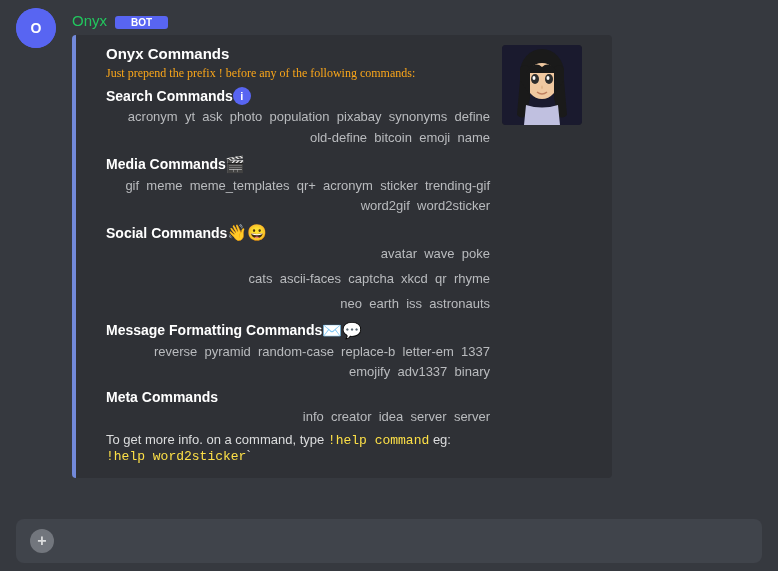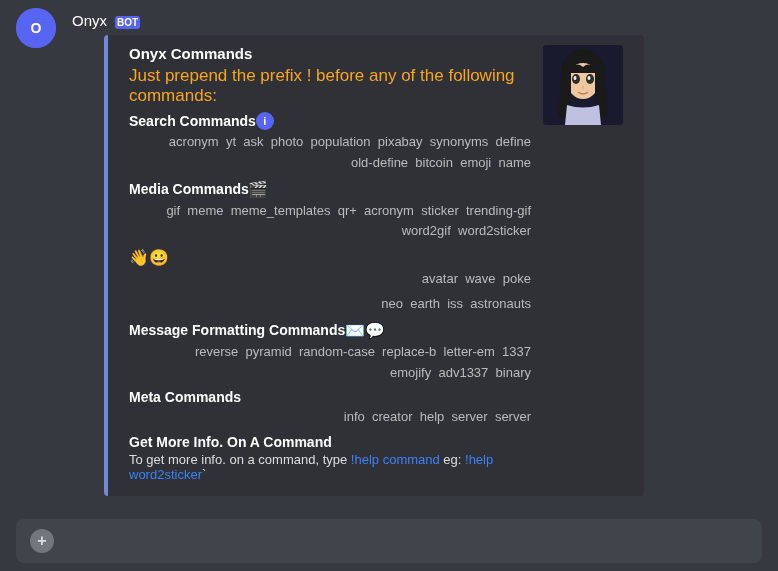--- a/index.html
+++ b/index.html
@@ -51,35 +51,34 @@
     }
 
     .message-header {
       display: flex;
       align-items: baseline;
       gap: 8px;
       margin-bottom: 2px;
     }
 
     .username {
-      color: #ffffff;
+      color: #22c55e;
       font-size: 15px;
       font-weight: 500;
     }
 
     .embed {
       background: #2f3136;
       border-left: 4px solid #7289da;
       border-radius: 4px;
-      padding: 10px 21px;
+      padding: 10px 30px;
       margin-top: 4px;
       max-width: 540px;
       display: flex;
       gap: 12px;
-      margin-left: 32px;
     }
 
     .embed-body {
       flex: 1;
     }
 
     .embed-thumbnail {
       width: 80px;
       height: 80px;
       border-radius: 4px;
@@ -90,22 +89,23 @@
 
     .embed-title {
       color: #ffffff;
       font-size: 15px;
       font-weight: 700;
       margin-bottom: 4px;
     }
 
     .embed-description {
       color: #faa61a;
-      font-size: 17px;
+      font-size: 12px;
       margin-bottom: 6px;
+      font-family: Liberation Serif, serif;
     }
 
     .section-title {
       color: #ffffff;
       font-size: 14px;
       font-weight: 700;
       margin-top: 6px;
       margin-bottom: 2px;
       display: flex;
       align-items: center;
@@ -136,30 +136,31 @@
       margin-bottom: 2px;
     }
 
     .info-text {
       color: #dcddde;
       font-size: 13px;
       margin-bottom: 4px;
     }
 
     .info-text .highlight {
-      color: #3b82f6;
+      color: #fde047;
+      font-family: Liberation Mono, monospace;
     }
 
     .bot-tag {
       background: #5865f2;
       color: white;
       font-size: 10px;
       font-weight: 600;
       border-radius: 3px;
-      padding: 1px 2px;
+      padding: 1px 16px;
       text-transform: uppercase;
       vertical-align: middle;
     }
 
     
     .input-bar {
       background: #40444b;
       margin: 8px 16px;
       border-radius: 8px;
       display: flex;
@@ -250,48 +251,51 @@
           <div class="section-title">
             <span>Media Commands</span>
             <span class="emoji">🎬</span>
           </div>
           <div class="section-commands">
             <span class="cmd">gif</span>&nbsp;&nbsp;<span class="cmd">meme</span>&nbsp;&nbsp;<span class="cmd">meme_templates</span>&nbsp;&nbsp;<span class="cmd">qr+</span>&nbsp;&nbsp;<span class="cmd">acronym</span>&nbsp;&nbsp;<span class="cmd">sticker</span>&nbsp;&nbsp;<span class="cmd">trending-gif</span><br>
             <span class="cmd">word2gif</span>&nbsp;&nbsp;<span class="cmd">word2sticker</span>
           </div>
 
           <div class="section-title">
+            <span>Social Commands</span>
             <span class="emoji">👋😀</span>
           </div>
           <div class="section-commands">
             <span class="cmd">avatar</span>&nbsp;&nbsp;<span class="cmd">wave</span>&nbsp;&nbsp;<span class="cmd">poke</span>
           </div>
 
+          <div class="section-commands">
+            <span class="cmd">cats</span>&nbsp;&nbsp;<span class="cmd">ascii-faces</span>&nbsp;&nbsp;<span class="cmd">captcha</span>&nbsp;&nbsp;<span class="cmd">xkcd</span>&nbsp;&nbsp;<span class="cmd">qr</span>&nbsp;&nbsp;<span class="cmd">rhyme</span>
+          </div>
 
           <div class="section-commands">
             <span class="cmd">neo</span>&nbsp;&nbsp;<span class="cmd">earth</span>&nbsp;&nbsp;<span class="cmd">iss</span>&nbsp;&nbsp;<span class="cmd">astronauts</span>
           </div>
 
           <div class="section-title">
             <span>Message Formatting Commands</span>
             <span class="emoji">✉️💬</span>
           </div>
           <div class="section-commands">
             <span class="cmd">reverse</span>&nbsp;&nbsp;<span class="cmd">pyramid</span>&nbsp;&nbsp;<span class="cmd">random-case</span>&nbsp;&nbsp;<span class="cmd">replace-b</span>&nbsp;&nbsp;<span class="cmd">letter-em</span>&nbsp;&nbsp;<span class="cmd">1337</span><br>
             <span class="cmd">emojify</span>&nbsp;&nbsp;<span class="cmd">adv1337</span>&nbsp;&nbsp;<span class="cmd">binary</span>
           </div>
 
           <div class="section-title">
             <span>Meta Commands</span>
           </div>
           <div class="section-commands">
-            <span class="cmd">info</span>&nbsp;&nbsp;<span class="cmd">creator</span>&nbsp;&nbsp;<span class="cmd">help</span>&nbsp;&nbsp;<span class="cmd">server</span>&nbsp;&nbsp;<span class="cmd">server</span>
-          </div>
-
-          <div class="get-more-info">Get More Info. On A Command</div>
+            <span class="cmd">info</span>&nbsp;&nbsp;<span class="cmd">creator</span>&nbsp;&nbsp;<span class="cmd">idea</span>&nbsp;&nbsp;<span class="cmd">server</span>&nbsp;&nbsp;<span class="cmd">server</span>
+          </div>
+
           <div class="info-text">
             To get more info. on a command, type <span class="highlight">!help command</span> eg: <span class="highlight">!help word2sticker</span>`
           </div>
 
         </div>
 
         <div class="embed-thumbnail">
           <svg width="80" height="80" viewBox="0 0 80 80" xmlns="http://www.w3.org/2000/svg">
             <rect width="80" height="80" fill="#1a1a2e"></rect>
 

